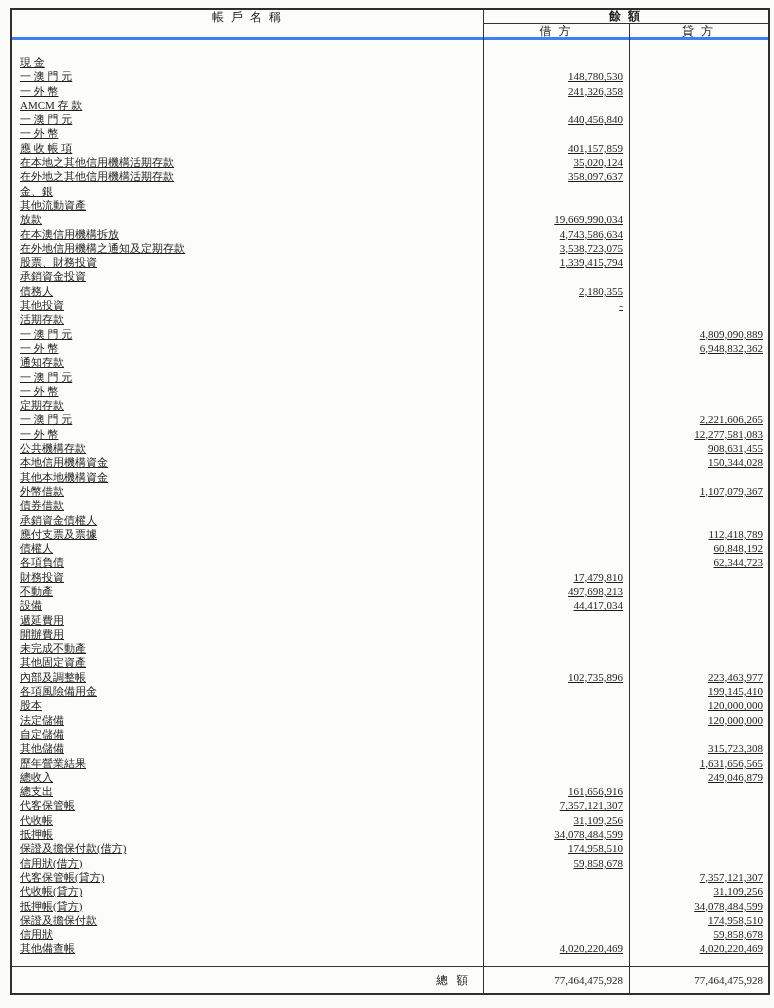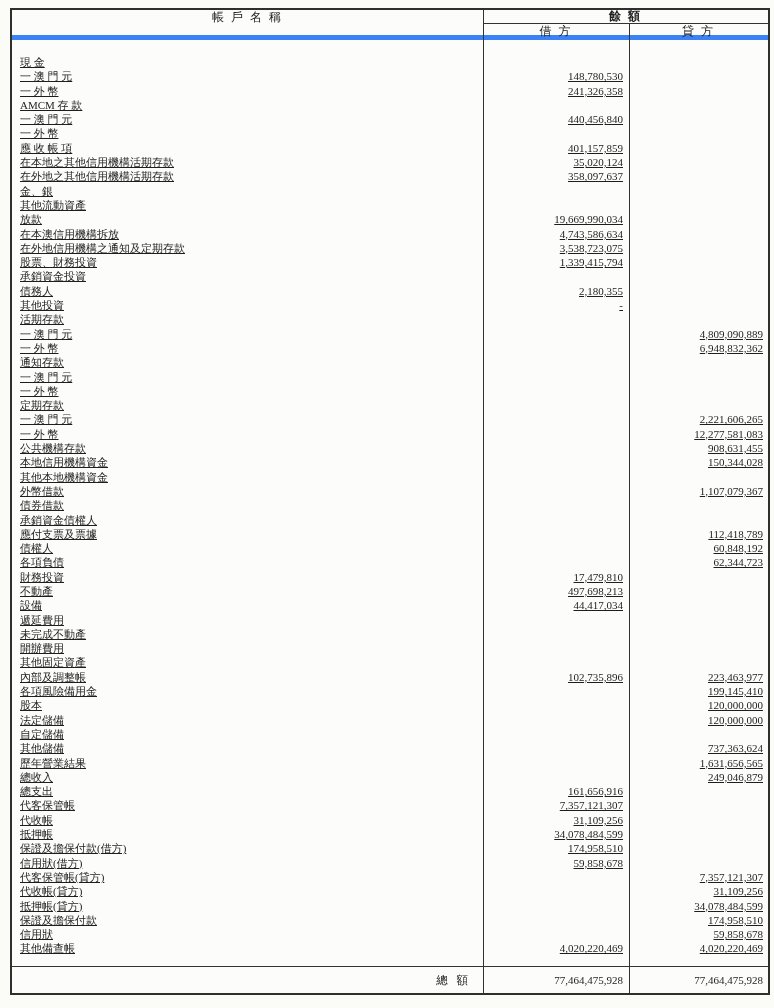--- a/index.html
+++ b/index.html
@@ -37,21 +37,21 @@
     letter-spacing: 2px;
   }
   .hrow1 .hbal {
     text-align: center; font-size: 12px; line-height: 13px;
     border-bottom: 1px solid #34342f;
     letter-spacing: 2px;
     font-weight: bold;
   }
   .hrow2 {
     height: 16px; display: grid; grid-template-columns: 471px 146px 1fr;
-    border-bottom: 5px solid #3b82f6;
+    border-bottom: 3px solid #3b82f6;
   }
   .hrow2 div { text-align: center; font-size: 12px; line-height: 15px; letter-spacing: 2px; }
 
   .tbody { flex: 1; padding-top: 15px; overflow: hidden; text-decoration: underline; }
   .row { display: grid; grid-template-columns: 471px 146px 1fr; height: 14.3px; }
   .cell-label {
     padding-left: 8px; font-size: 11px; line-height: 14.3px;
     white-space: nowrap; overflow: hidden;
   }
   .cell-debit, .cell-credit {
@@ -284,26 +284,26 @@
           <div class="cell-label">設備</div>
           <div class="cell-debit">44,417,034</div>
           <div class="cell-credit"></div>
         </div>
         <div class="row">
           <div class="cell-label">遞延費用</div>
           <div class="cell-debit"></div>
           <div class="cell-credit"></div>
         </div>
         <div class="row">
+          <div class="cell-label">開辦費用</div>
+          <div class="cell-debit"></div>
+          <div class="cell-credit"></div>
+        </div>
+        <div class="row">
           <div class="cell-label">未完成不動產</div>
-          <div class="cell-debit"></div>
-          <div class="cell-credit"></div>
-        </div>
-        <div class="row">
-          <div class="cell-label">開辦費用</div>
           <div class="cell-debit"></div>
           <div class="cell-credit"></div>
         </div>
         <div class="row">
           <div class="cell-label">其他固定資產</div>
           <div class="cell-debit"></div>
           <div class="cell-credit"></div>
         </div>
         <div class="row">
           <div class="cell-label">內部及調整帳</div>
@@ -326,21 +326,21 @@
           <div class="cell-credit">120,000,000</div>
         </div>
         <div class="row">
           <div class="cell-label">自定儲備</div>
           <div class="cell-debit"></div>
           <div class="cell-credit"></div>
         </div>
         <div class="row">
           <div class="cell-label">其他儲備</div>
           <div class="cell-debit"></div>
-          <div class="cell-credit">737,363,624</div>
+          <div class="cell-credit">315,723,308</div>
         </div>
         <div class="row">
           <div class="cell-label">歷年營業結果</div>
           <div class="cell-debit"></div>
           <div class="cell-credit">1,631,656,565</div>
         </div>
         <div class="row">
           <div class="cell-label">總收入</div>
           <div class="cell-debit"></div>
           <div class="cell-credit">249,046,879</div>

